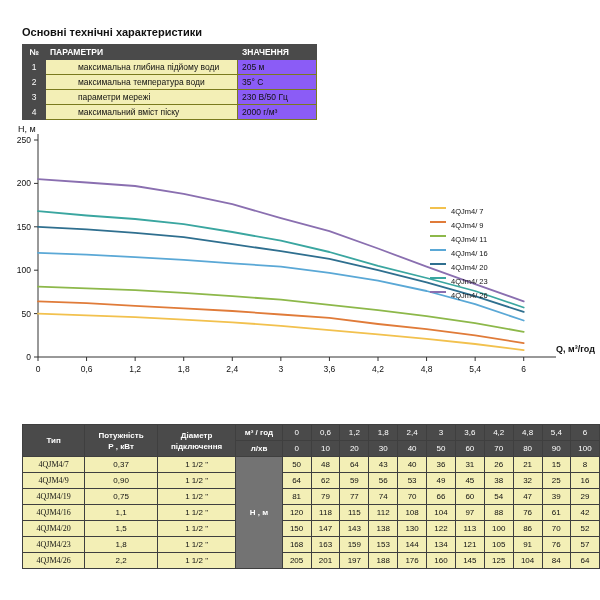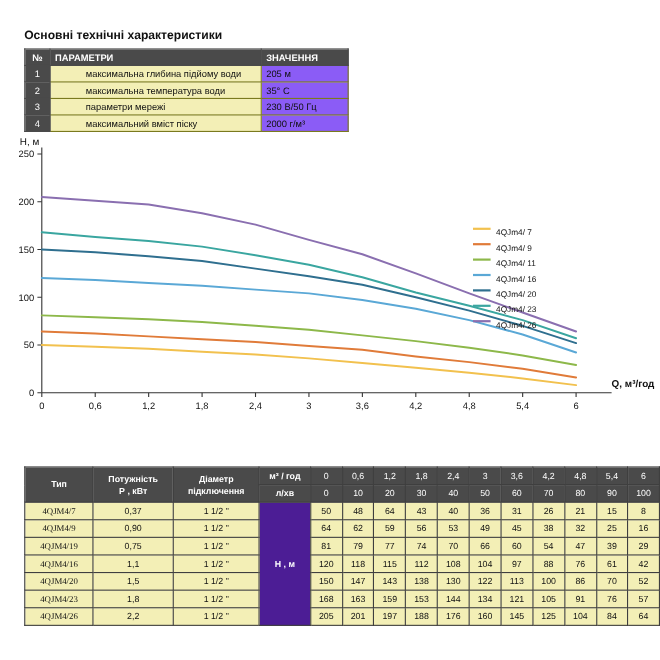--- a/index.html
+++ b/index.html
@@ -72,21 +72,21 @@
   table.hyd .hdr{
     background:#4a4a4a;color:#fff;font-weight:bold;
   }
   table.hyd .hdr-sub{
     background:#4a4a4a;color:#fff;font-weight:normal;
   }
   table.hyd .y{background:#f3efb6;color:#111;}
   table.hyd .type{background:#f3efb6;width:62px;font-family:Liberation Serif, serif;}
   table.hyd .pw{background:#f3efb6;width:72px;}
   table.hyd .dia{background:#f3efb6;width:78px;}
-  table.hyd .hm{background:#4c1d95;color:#fff;font-weight:bold;width:44px;}
+  table.hyd .hm{background:#737373;color:#fff;font-weight:bold;width:44px;}
   table.hyd .d{width:26px;}
 </style>
 </head>
 <body>
 
 <div class="page">
 
   <div class="spec-title">Основні технічні характеристики</div>
   <table class="spec">
     <thead>

